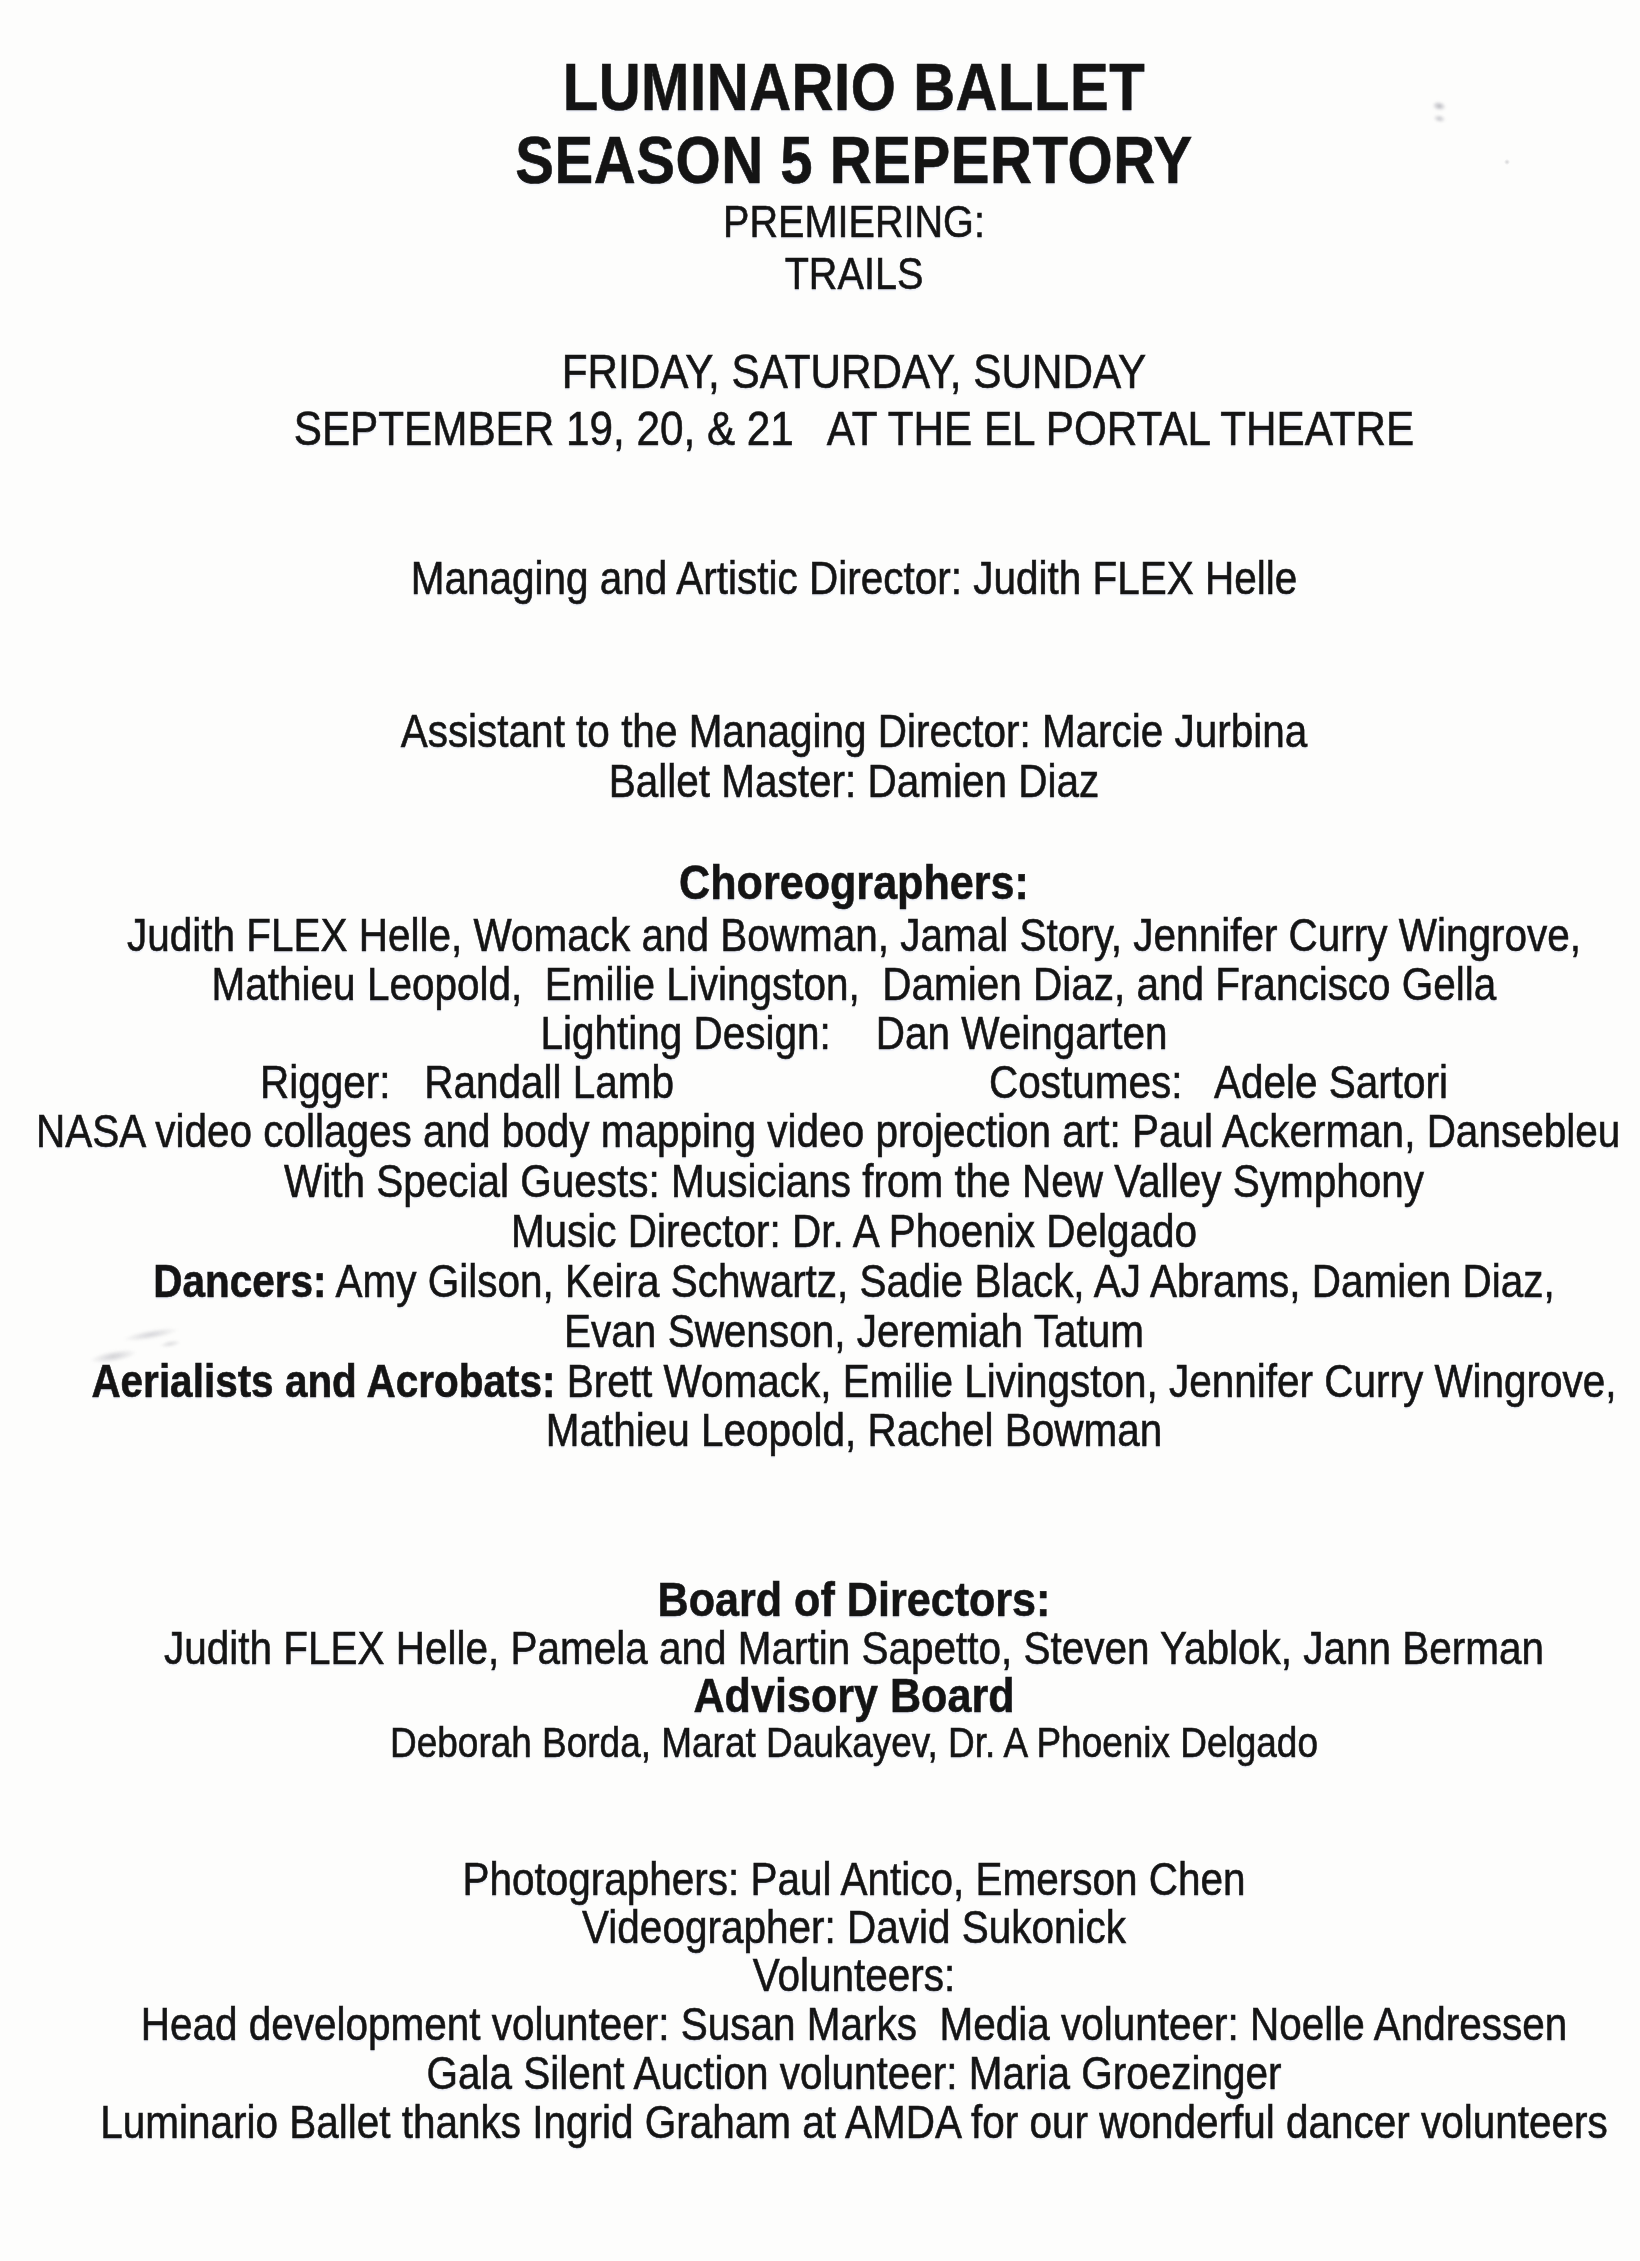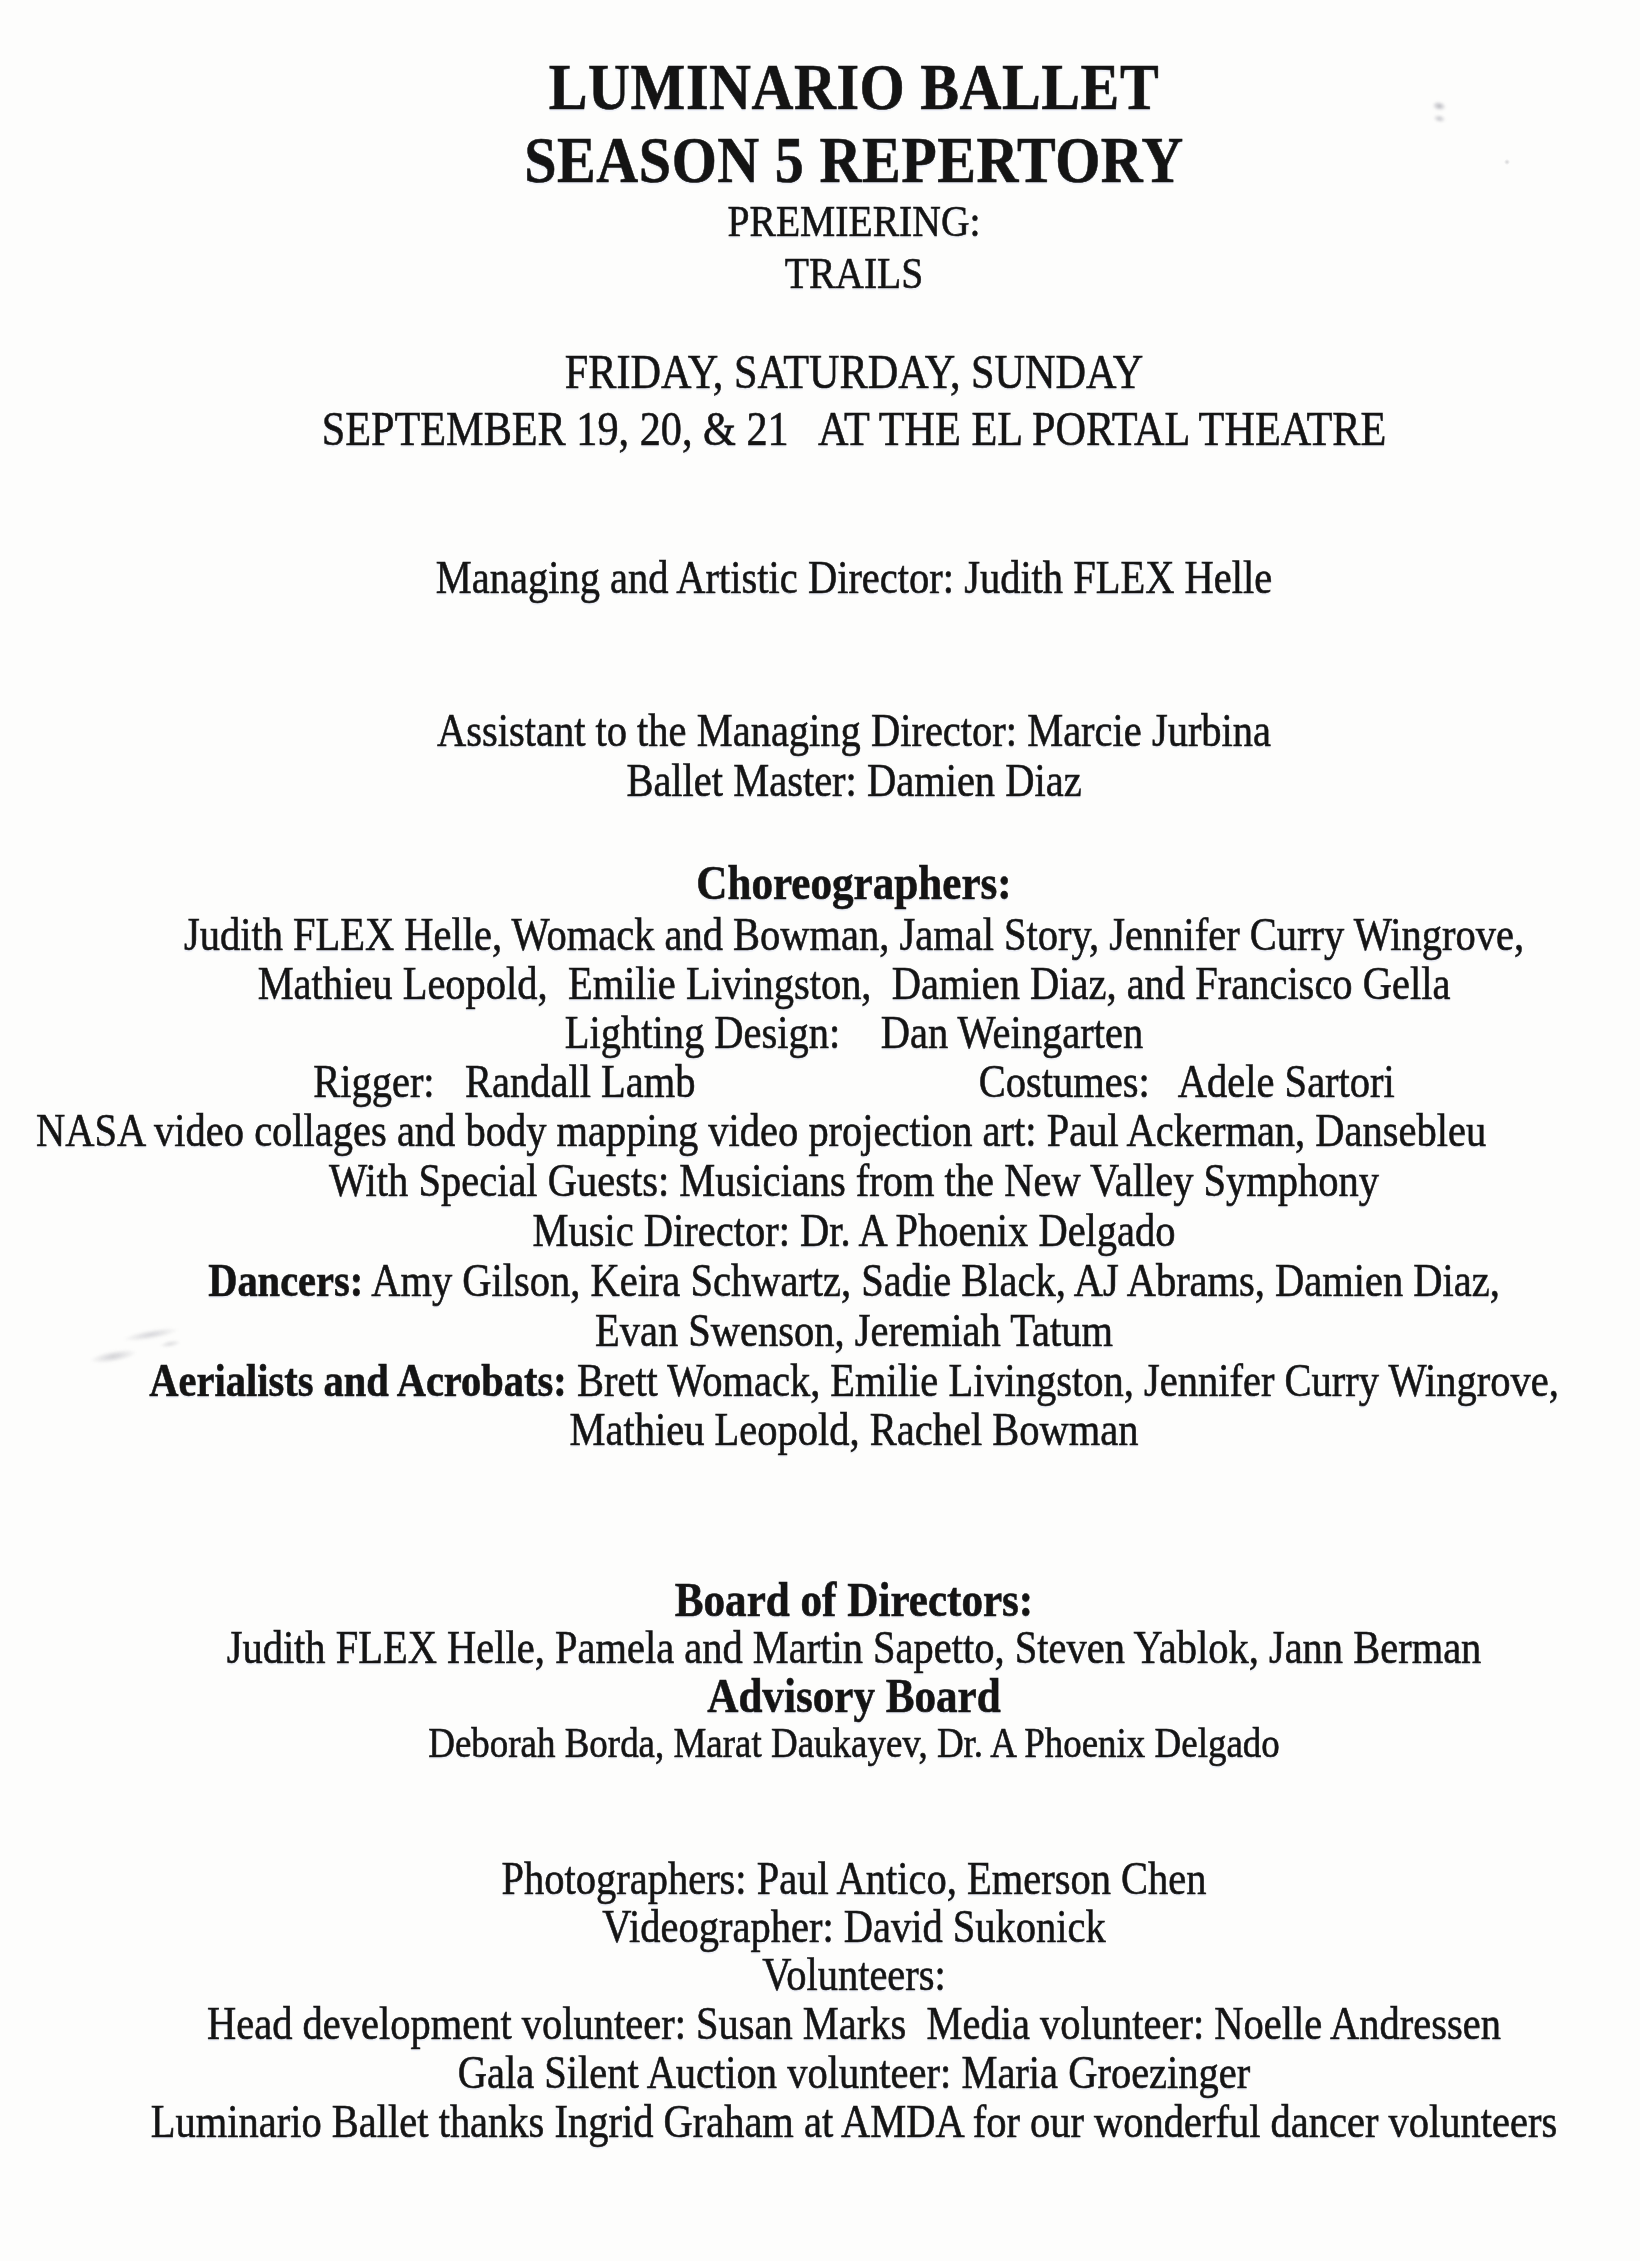--- a/index.html
+++ b/index.html
@@ -2,21 +2,21 @@
 <html style="font-size:8.9px"><head>
 <meta charset="utf-8">
 <style>
   html, body { margin: 0; padding: 0; background: #e8e8e8; }
   .page {
     position: relative;
     width: 1641px;
     height: 2261px;
     background: #fdfdfc;
     overflow: hidden;
-    font-family: Liberation Serif, serif;
+    font-family: Liberation Sans, sans-serif;
     color: #141414;
   }
   .line {
     position: absolute;
     left: calc(50% + 33px);
     white-space: pre;
     line-height: 1;
     transform: translateX(-50%) scaleX(0.88);
     transform-origin: center;
     color: #141414;

